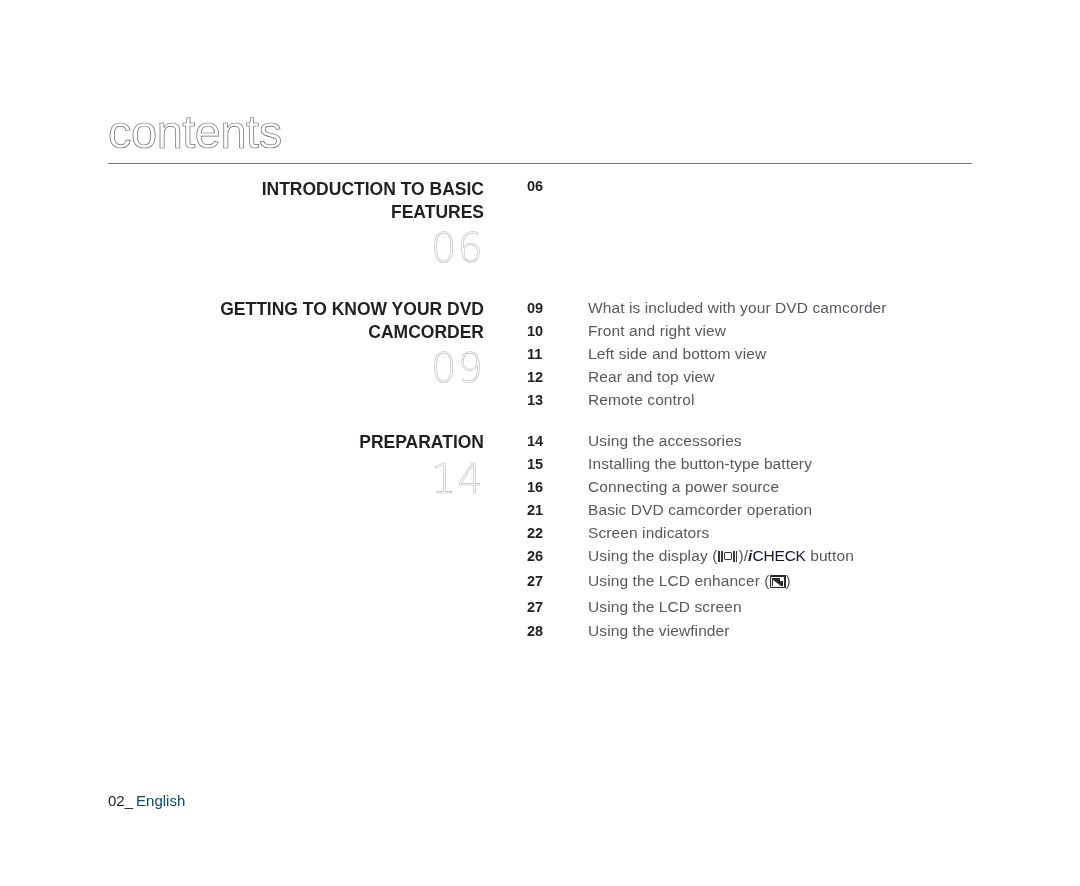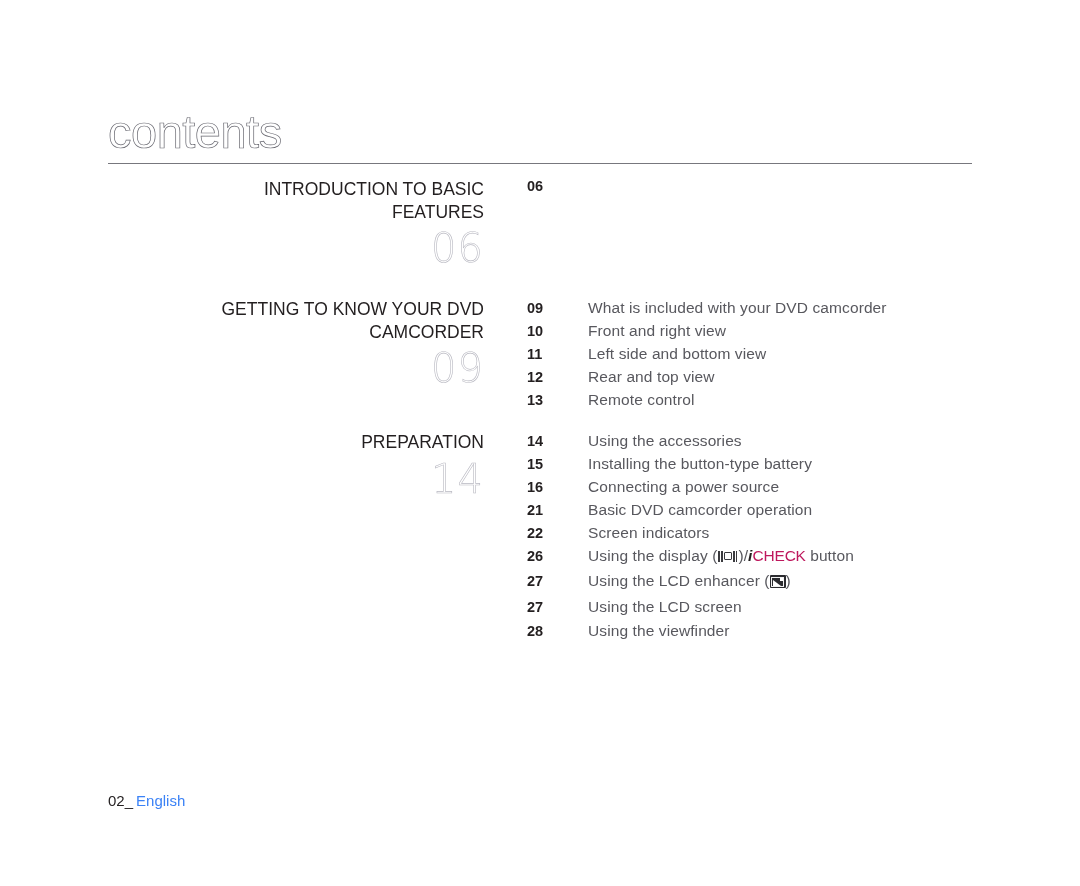--- a/index.html
+++ b/index.html
@@ -54,21 +54,21 @@
   
   .sect-left {
     position: absolute;
     left: 108px;
     width: 376px;
     text-align: right;
   }
   .sect-heading {
     font-family: "Liberation Sans", sans-serif;
     font-size: 17.5px;
-    font-weight: normal;
+    font-weight: bold;
     color: #231f20;
     line-height: 22.5px;
     letter-spacing: 0px;
   }
   .sect-bignum {
     font-family: "DejaVu Sans", sans-serif;
     font-size: 40px;
     font-weight: 300;
     line-height: 46px;
     color: #ffffff;
@@ -167,40 +167,40 @@
     top: 2.5px;
     width: 3px; height: 3px;
     background: #ffffff;
   }
   .icheck-i {
     font-style: italic;
     font-weight: bold;
     color: #231f20;
   }
   .icheck-word {
-    color: #be185d;
+    color: #0f172a;
     letter-spacing: -0.2px;
   }
 
   
   .footer {
     position: absolute;
     left: 108px;
     top: 792px;
     font-family: "Liberation Sans", sans-serif;
     font-size: 15px;
     white-space: nowrap;
   }
   .footer-num {
     font-weight: normal;
     color: #231f20;
     letter-spacing: 0px;
   }
   .footer-lang {
-    color: #3b82f6;
+    color: #0c4a6e;
     font-weight: normal;
     margin-left: 3px;
     margin-top: 46px;
   }
 </style>
 </head>
 <body>
 
 <div class="page-title">contents</div>
 <div class="title-rule"></div>

